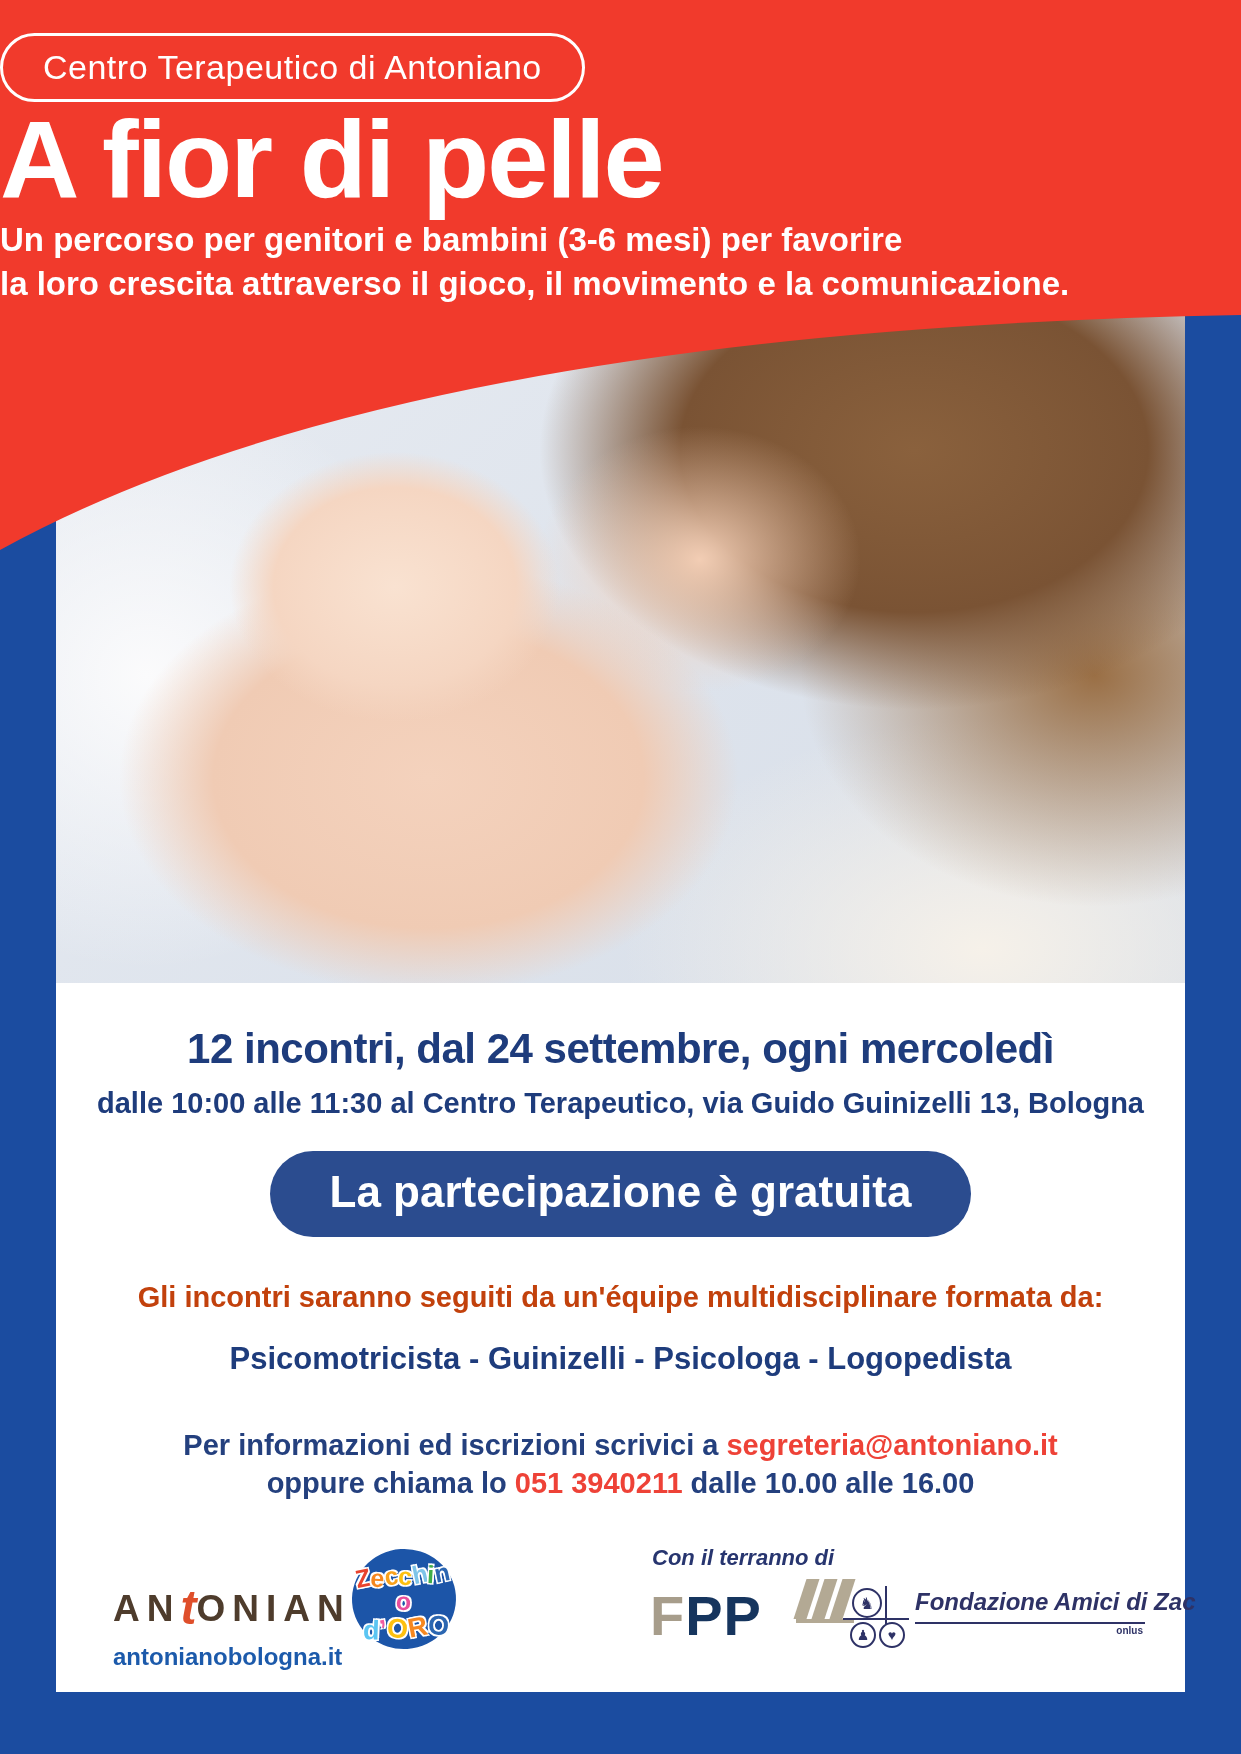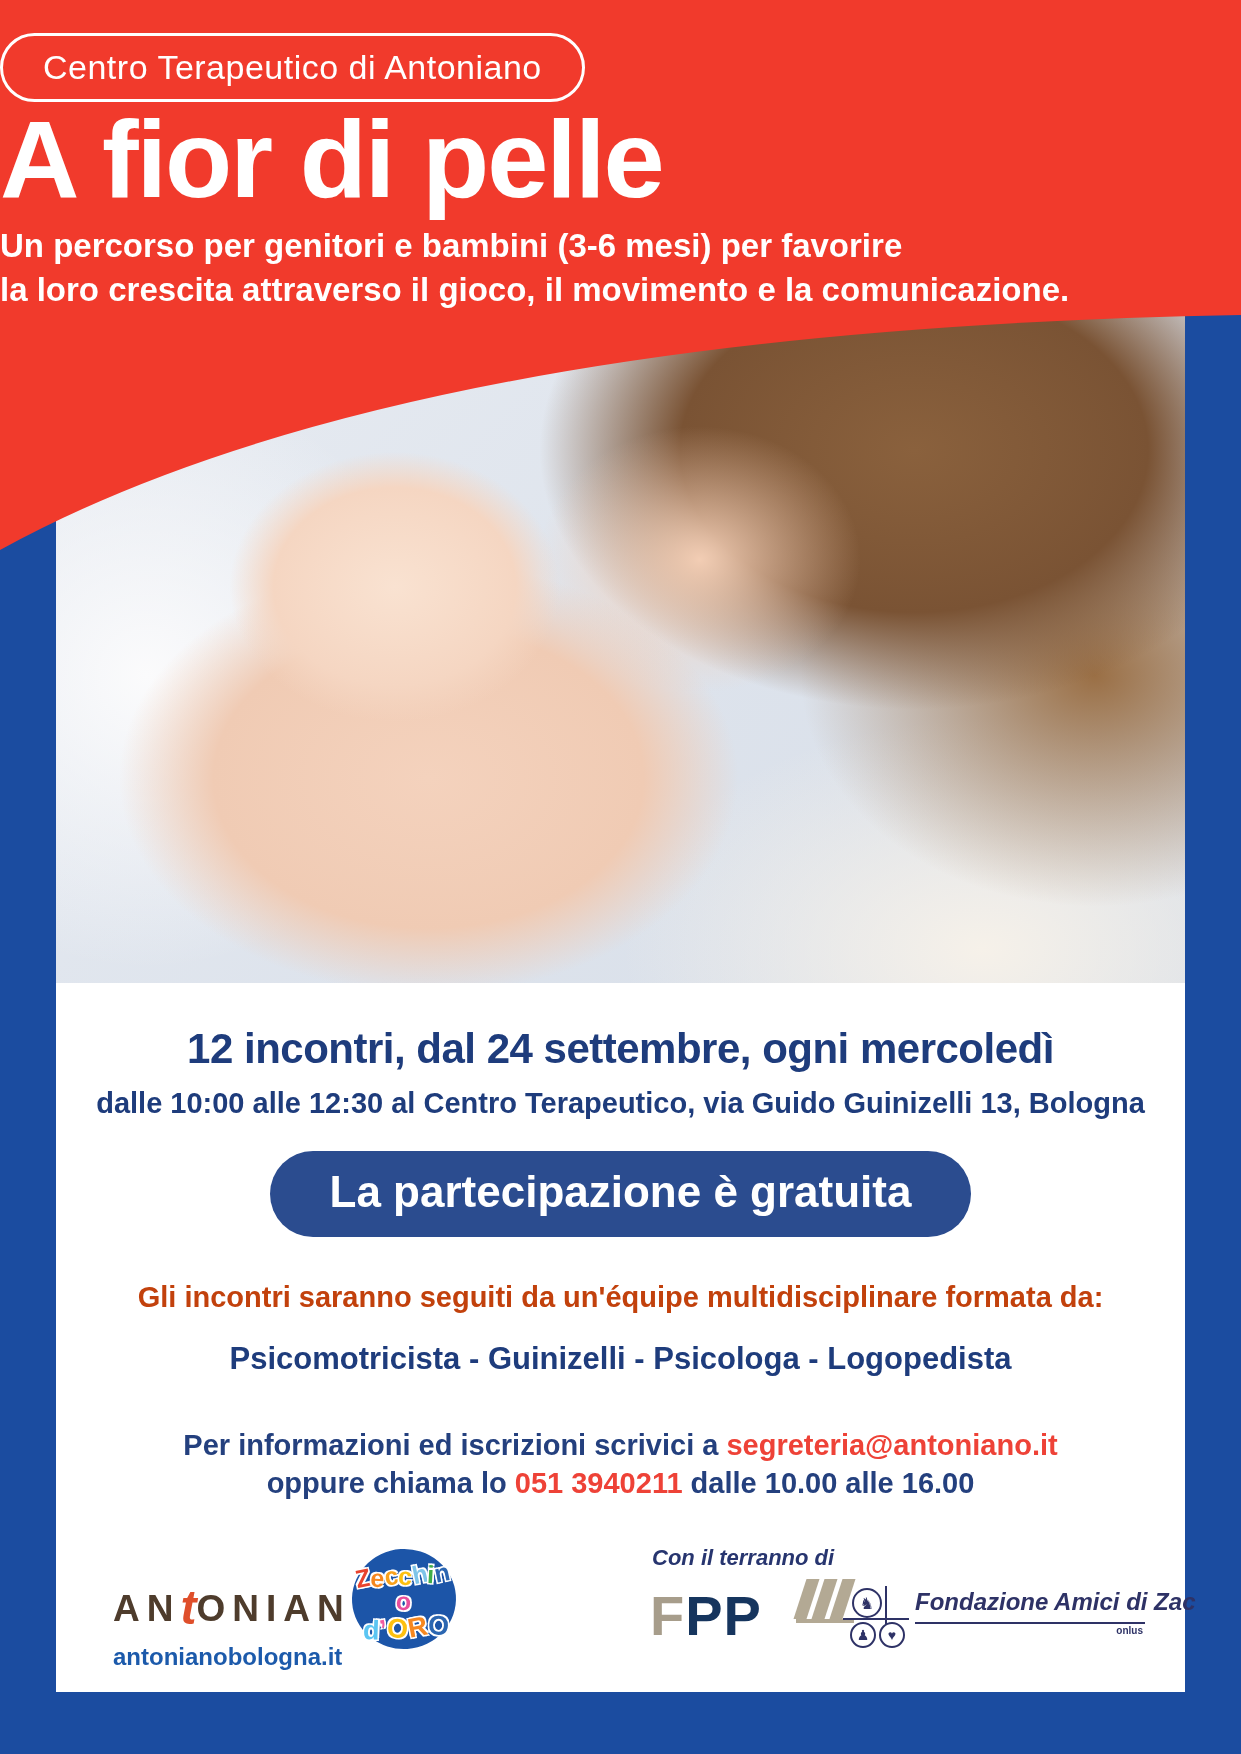--- a/index.html
+++ b/index.html
@@ -28,21 +28,21 @@
 
   
   .header-shape { position:absolute; left:0; top:0; width:1241px; height:560px; }
   .header-content { position:absolute; left:0; top:0; width:1241px; text-align:left; color:#ffffff; }
   .badge {
     display:inline-block; margin-top:33px; padding:12px 40px;
     border:3px solid #ffffff; border-radius:44px;
     font-size:34px; font-weight:400; letter-spacing:0.5px; color:#ffffff;
   }
   .title { margin-top:2px; font-size:110px; font-weight:800; letter-spacing:-2px; line-height:1.0; }
-  .subtitle { margin-top:10px; font-size:33px; font-weight:700; line-height:1.32; }
+  .subtitle { margin-top:4px; font-size:33px; font-weight:700; line-height:1.32; }
 
   
   .content { position:absolute; left:56px; top:983px; width:1129px; text-align:center; }
   .heading { padding-top:42px; font-size:42px; font-weight:800; color:#1e3c7c; letter-spacing:-0.5px; }
   .detail-line { margin-top:6px; font-size:29px; font-weight:700; color:#1e3c7c; line-height:1.25; }
   .detail-line.first { margin-top:12px; }
   .free-pill {
     display:inline-block; margin-top:30px; padding:16px 60px 20px 60px;
     background:#2b4c8f; border-radius:48px;
     color:#ffffff; font-size:44px; font-weight:700;
@@ -109,21 +109,21 @@
     <div class="badge">Centro Terapeutico di Antoniano</div>
     <div class="title">A fior di pelle</div>
     <div class="subtitle">
       <span>Un percorso per genitori e bambini (3-6 mesi) per favorire</span><br>
       <span>la loro crescita attraverso il gioco, il movimento e la comunicazione.</span>
     </div>
   </div>
 
   <div class="content">
     <div class="heading">12 incontri, dal 24 settembre, ogni mercoledì</div>
-    <div class="detail-line first">dalle 10:00 alle 12:30 al Centro Terapeutico, via Guido Guinizelli 13, Bologna</div>
+    <div class="detail-line first">dalle 10:00 alle 11:30 al Centro Terapeutico, via Guido Guinizelli 13, Bologna</div>
     <div>
       <div class="free-pill">La partecipazione è gratuita</div>
     </div>
     <div class="team-intro">Gli incontri saranno seguiti da un'équipe multidisciplinare formata da:</div>
     <div class="team-line first">Psicomotricista - Guinizelli - Psicologa - Logopedista</div>
     <div class="contact">
       <span>Per informazioni ed iscrizioni scrivici a </span><span class="accent-red">segreteria@antoniano.it</span><br>
       <span>oppure chiama lo </span><span class="accent-red">051 3940211</span><span> dalle 10.00 alle 16.00</span>
     </div>
   </div>

